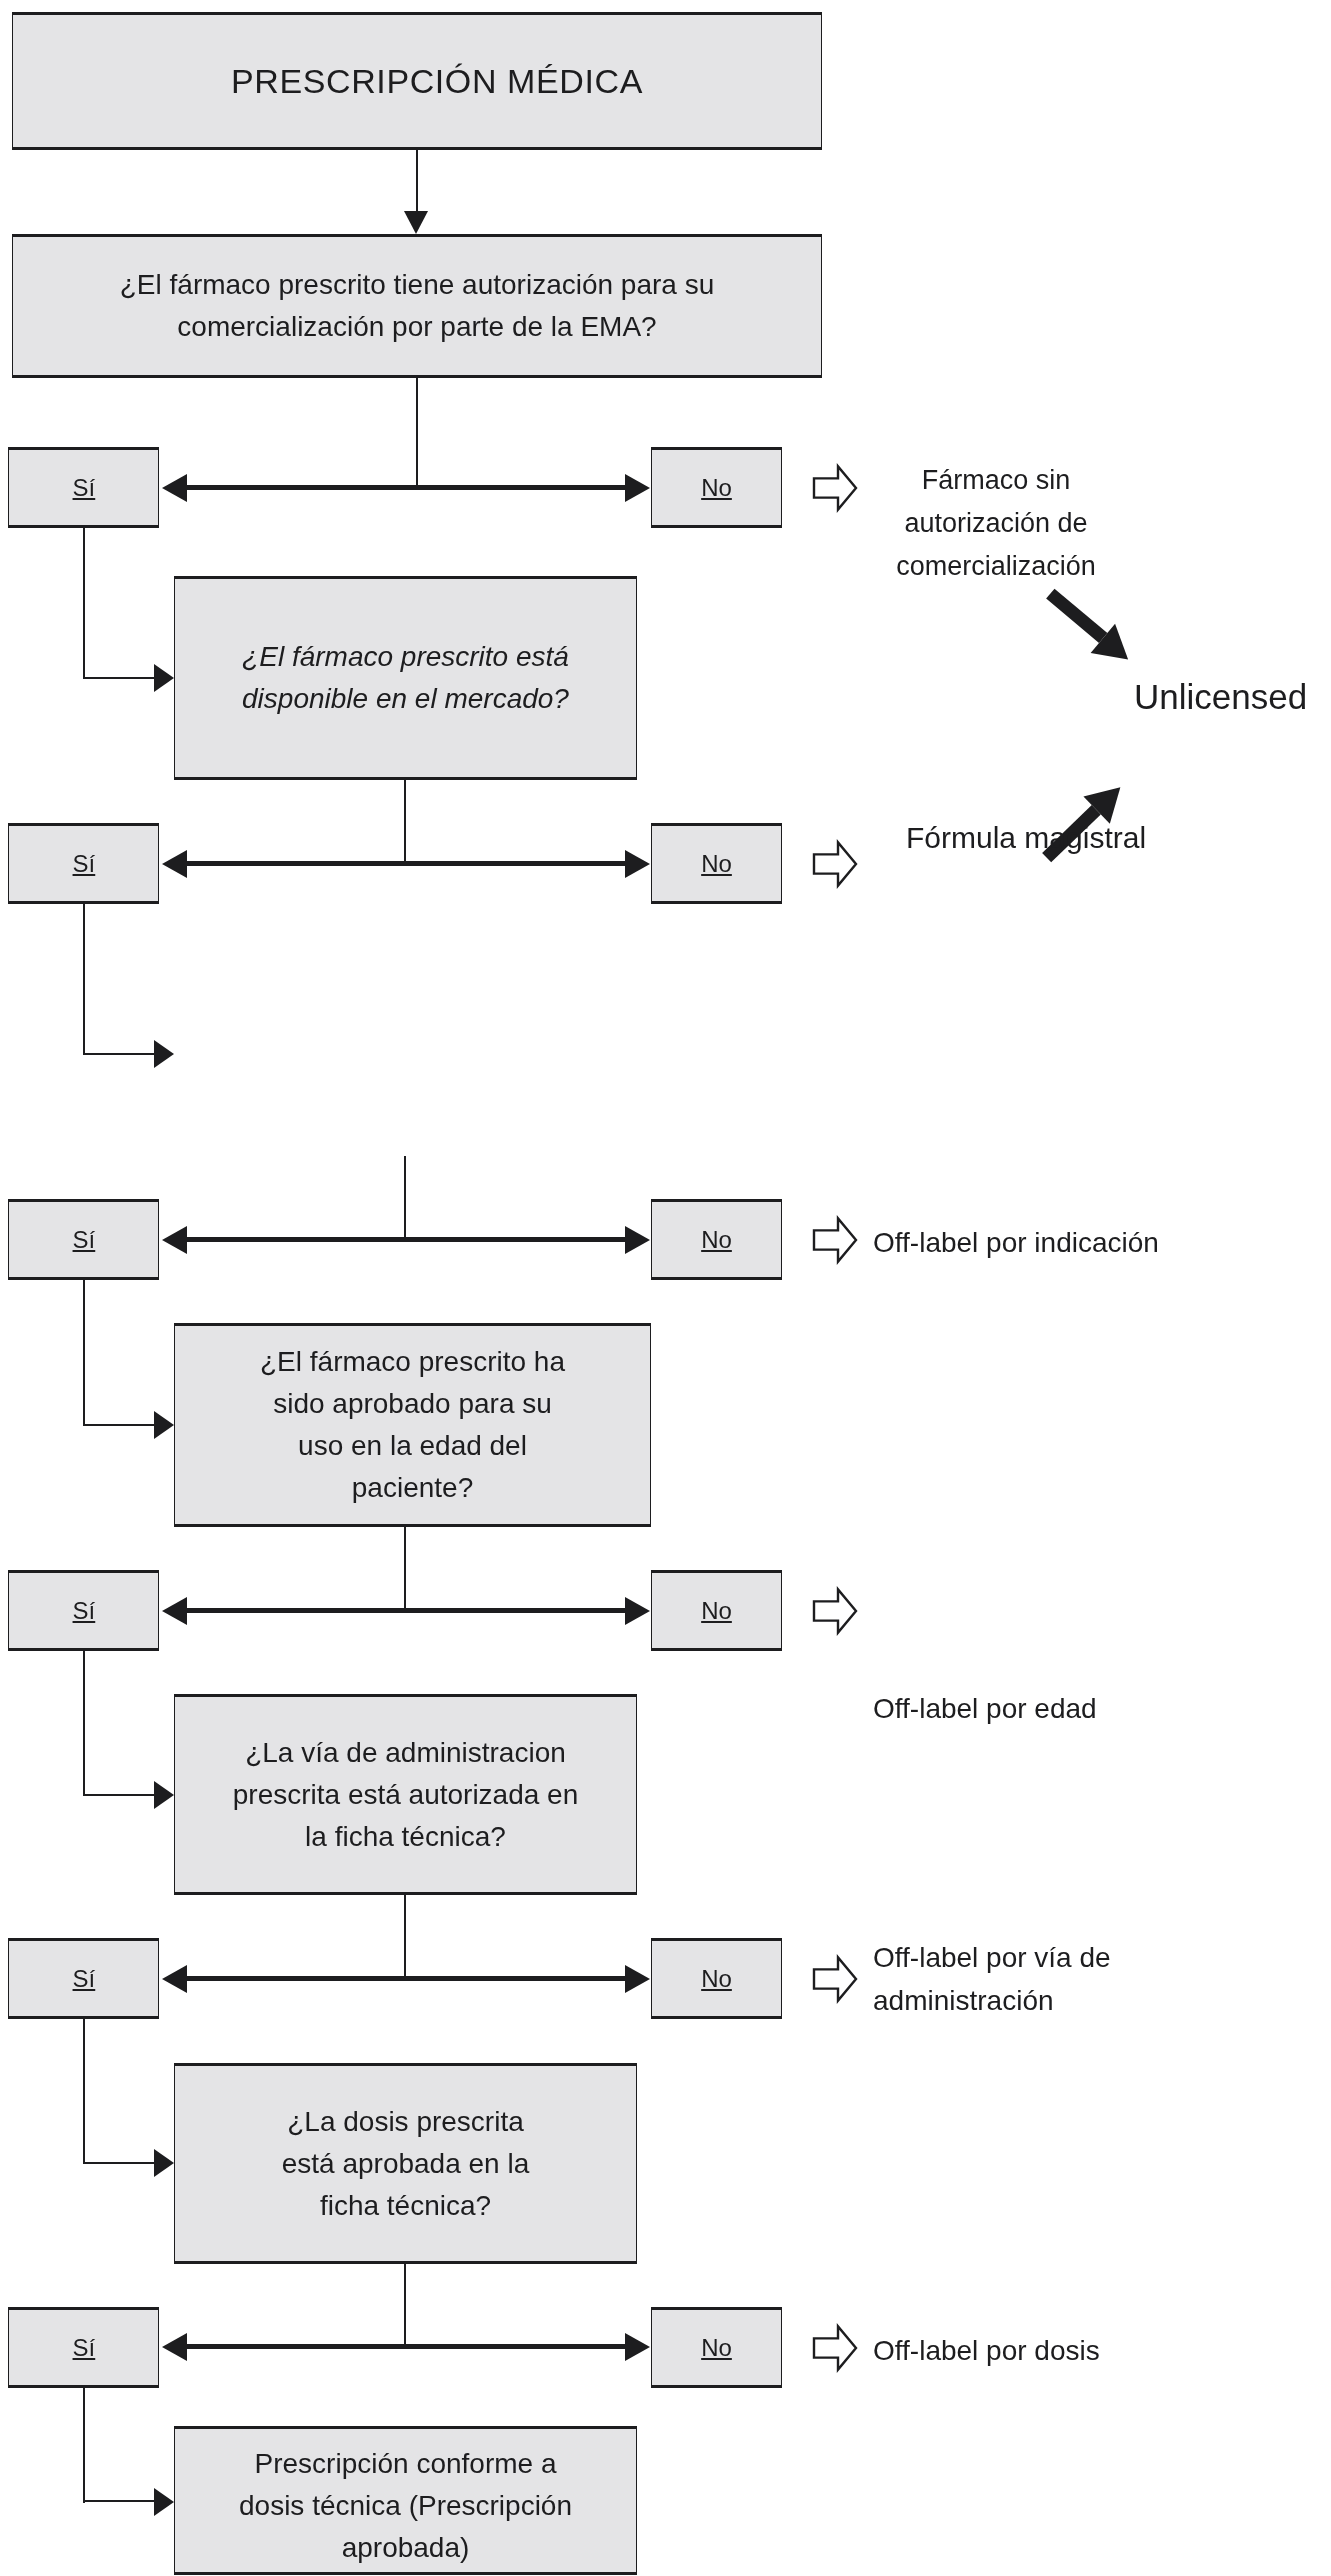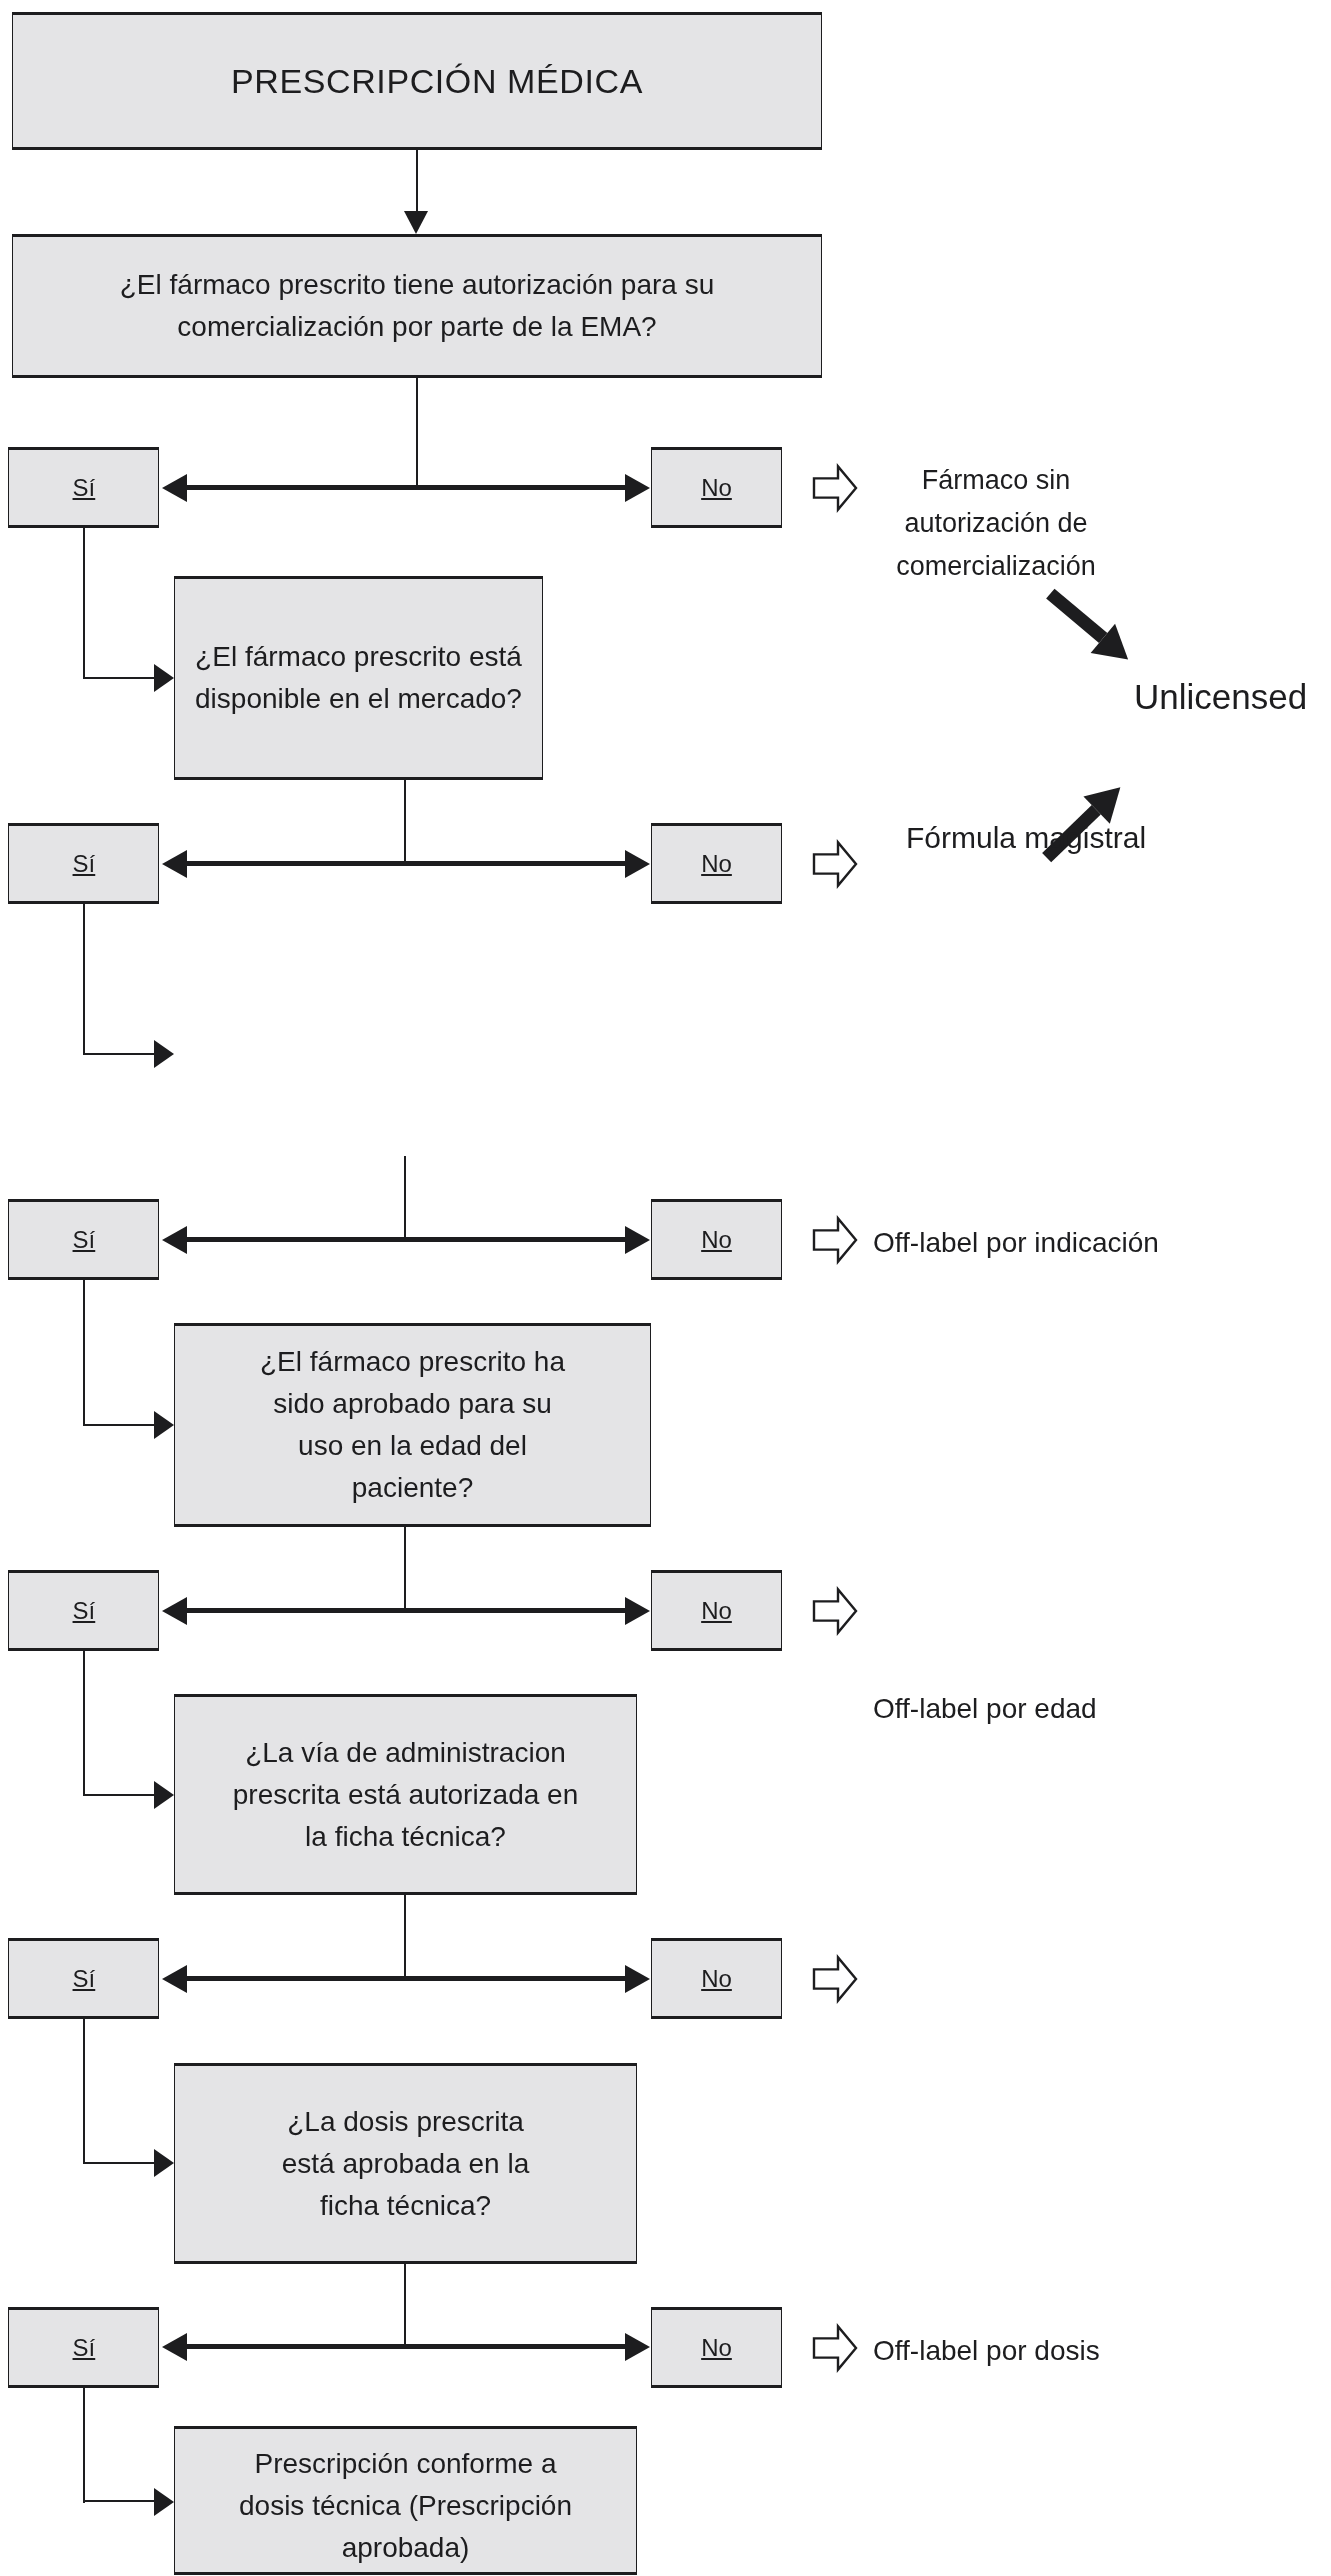--- a/index.html
+++ b/index.html
@@ -74,21 +74,21 @@
   <div class="unlicensed" style="left:1134px;top:677px;">Unlicensed</div>
   <div class="thick-arrow" style="left:1047px;top:858px;transform:rotate(-44deg);">
     <div class="shaft" style="width:69px;"></div>
       <div class="head" style="left:69px;"></div>
   </div>
 
   <div class="vline" style="left:83px;top:528px;height:150px;"></div>
   <div class="hline" style="left:83px;top:677px;width:71px;"></div>
   <div class="right-head" style="left:154px;top:664px;"></div>
 
-  <div class="box" style="left:174px;top:576px;width:369px;height:204px;">
+  <div class="box" style="left:174px;top:576px;width:463px;height:204px;font-style:italic;">
     <div class="qtext" style="max-width:336px;">¿El fármaco prescrito está disponible en el mercado?</div>
   </div>
   <div class="vline" style="left:404px;top:780px;height:83px;"></div>
 
   <div class="box small-box" style="left:8.4px;top:823px;width:151px;height:81px;">
       <span>Sí</span>
     </div>
   <div class="box small-box" style="left:651px;top:823px;width:131px;height:81px;">
       <span>No</span>
     </div>
@@ -149,20 +149,21 @@
   <div class="box small-box" style="left:8.4px;top:1938px;width:151px;height:81px;">
       <span>Sí</span>
     </div>
   <div class="box small-box" style="left:651px;top:1938px;width:131px;height:81px;">
       <span>No</span>
     </div>
   <div class="dbl" style="left:187px;top:1976px;width:438px;"></div>
   <svg class="block-arrow" style="left:811px;top:1953px;" viewBox="0 0 80 86">
     <polygon points="5,27 45,27 45,7 75,43 45,79 45,59 5,59" fill="#ffffff" stroke="#1d1d1f" stroke-width="4"></polygon>
   </svg>
+  <div class="lbl" style="left:873px;top:1936px;width:240px;white-space:normal;line-height:43px;">Off-label por vía de administración</div>
 
   <div class="vline" style="left:83px;top:2019px;height:143px;"></div>
   <div class="hline" style="left:83px;top:2162px;width:71px;"></div>
   <div class="right-head" style="left:154px;top:2149px;"></div>
 
   <div class="box" style="left:174px;top:2063px;width:463px;height:201px;">
     <div class="qtext" style="max-width:258px;">¿La dosis prescrita está aprobada en la ficha técnica?</div>
   </div>
   <div class="vline" style="left:404px;top:2264px;height:81px;"></div>
 

